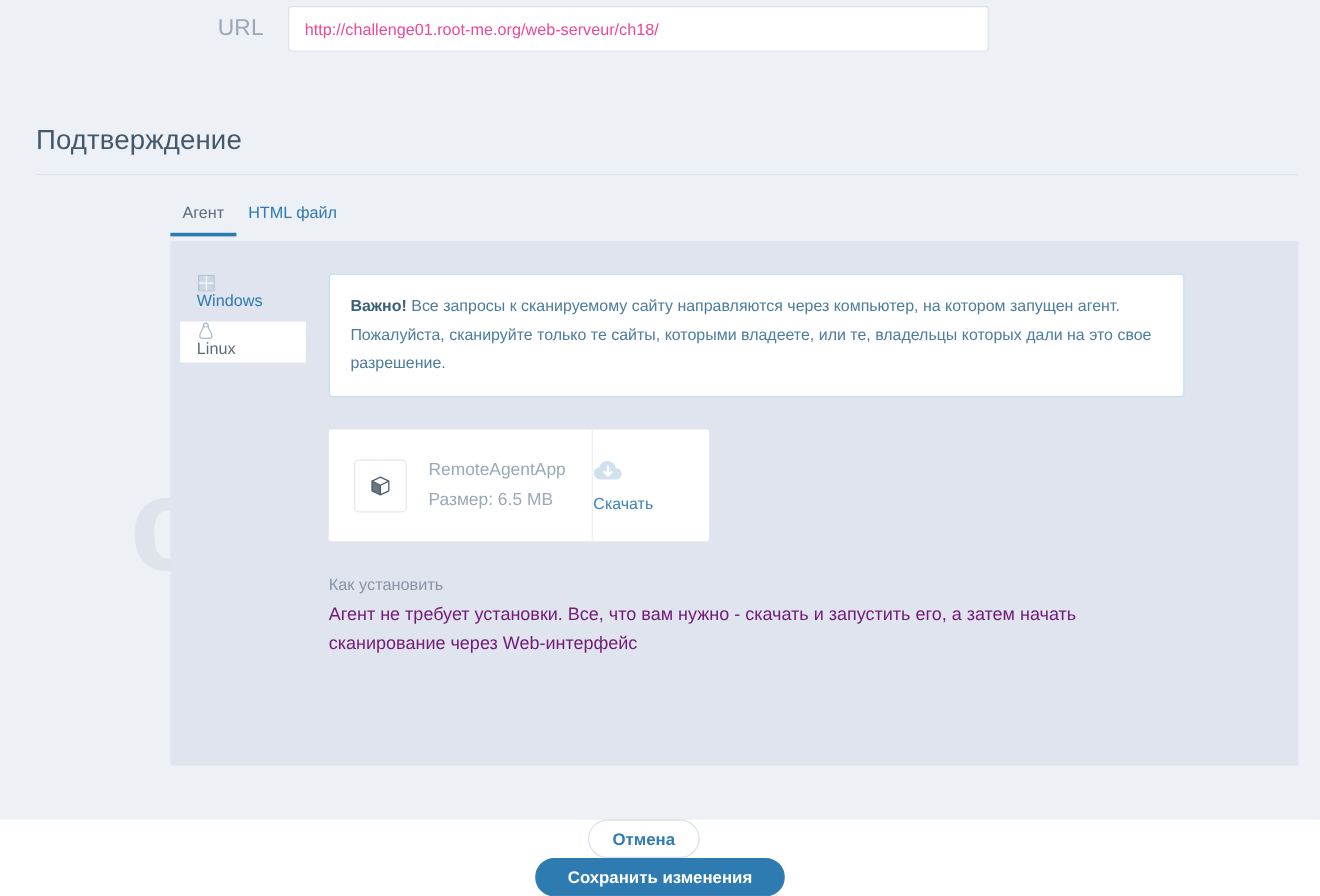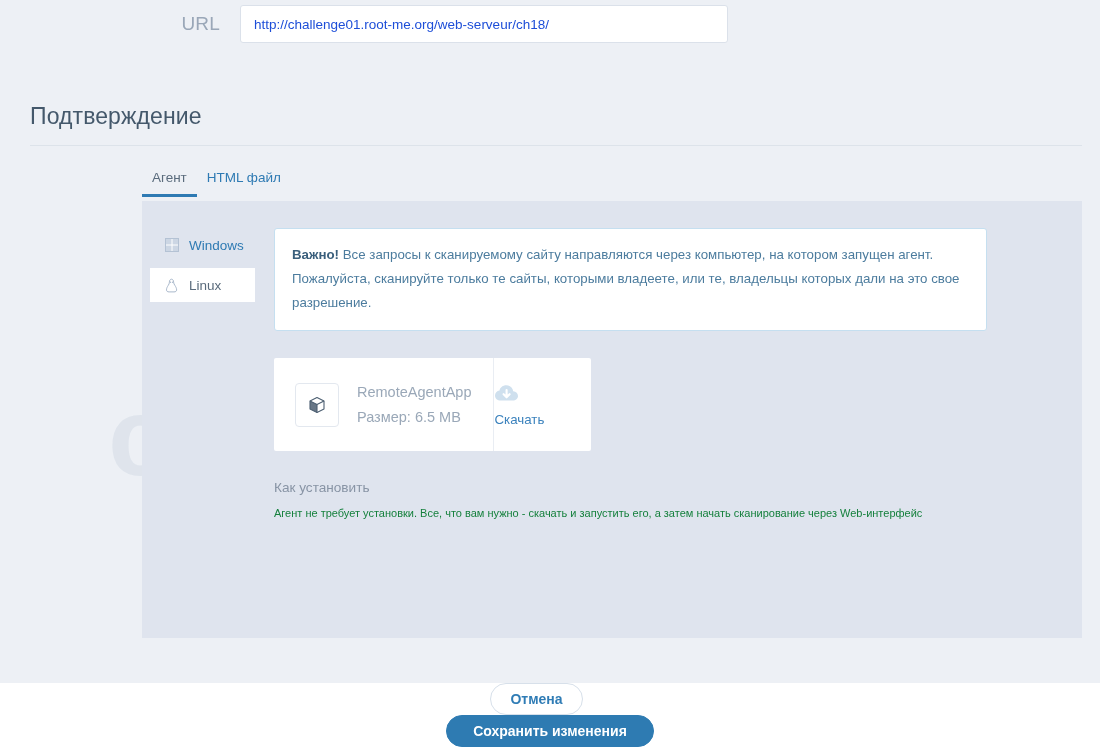--- a/index.html
+++ b/index.html
@@ -29,30 +29,30 @@
   .url-label {
     width: 240px;
     text-align: right;
     padding-right: 20px;
     box-sizing: border-box;
     font-size: 19px;
     color: #9aa7b8;
     letter-spacing: .2px;
   }
   .url-input {
-    width: 488px;
+    width: 584px;
     height: 38px;
     box-sizing: border-box;
     background: #ffffff;
     border: 1px solid #dbe1ea;
     border-radius: 3px;
     padding: 12px 13px;
     font-family: "Liberation Sans", sans-serif;
     font-size: 13.5px;
-    color: #1d4ed8;
+    color: #ec4899;
     outline: none;
   }
 
   
   .section-title {
     position: absolute;
     left: 30px;
     top: 103px;
     font-size: 23px;
     font-weight: 400;
@@ -108,28 +108,29 @@
 
   
   .os-nav {
     width: 113px;
     flex: 0 0 113px;
     padding-left: 8px;
     box-sizing: border-box;
   }
   .os-item {
     display: flex;
-    align-items: center;
+    align-items: flex-start;
     height: 34px;
     padding-left: 14px;
     box-sizing: border-box;
     font-size: 13.5px;
     color: #2e7ab3;
     cursor: pointer;
     margin-bottom: 6px;
+    flex-direction: column;
   }
   .os-item.active {
     background: #ffffff;
     color: #5a6b7c;
   }
   .os-icon {
     width: 15px;
     height: 15px;
     margin-right: 10px;
     display: inline-flex;
@@ -215,23 +216,23 @@
     color: #3b82bd;
   }
 
   
   .howto-title {
     font-size: 13.6px;
     color: #8894a5;
     margin-bottom: 6px;
   }
   .howto-body {
-    font-size: 11px;
+    font-size: 15px;
     line-height: 24px;
-    color: #15803d;
+    color: #701a75;
     max-width: 690px;
   }
 
   
   .footer {
     position: absolute;
     left: 0;
     top: 683px;
     width: 1100px;
     height: 64px;

